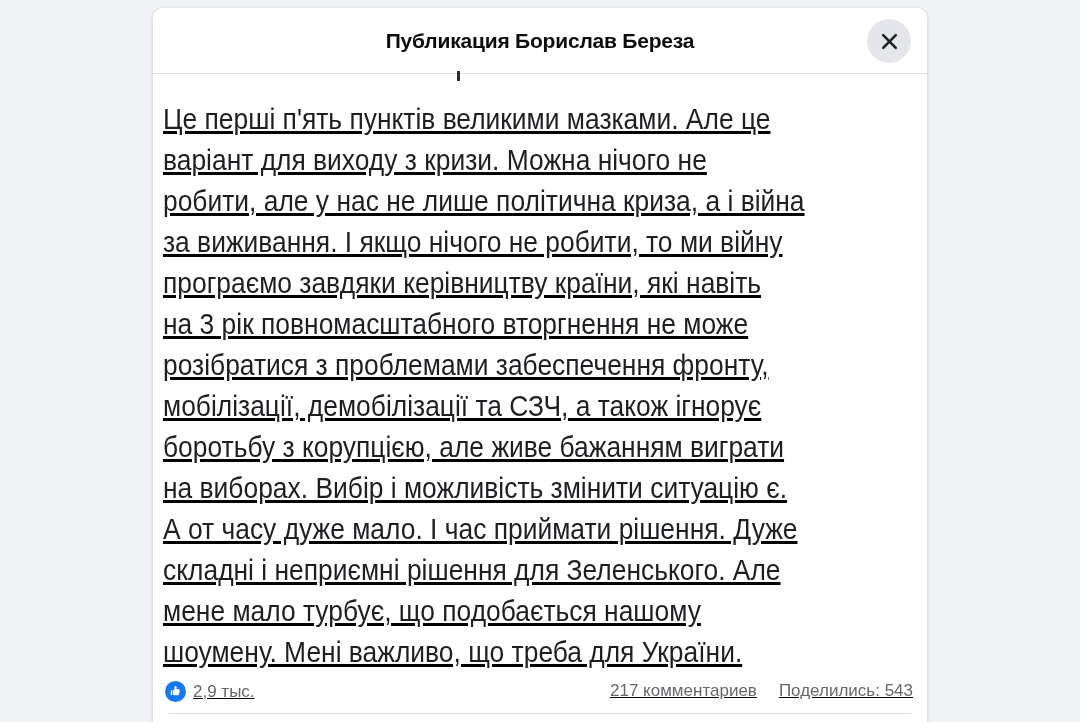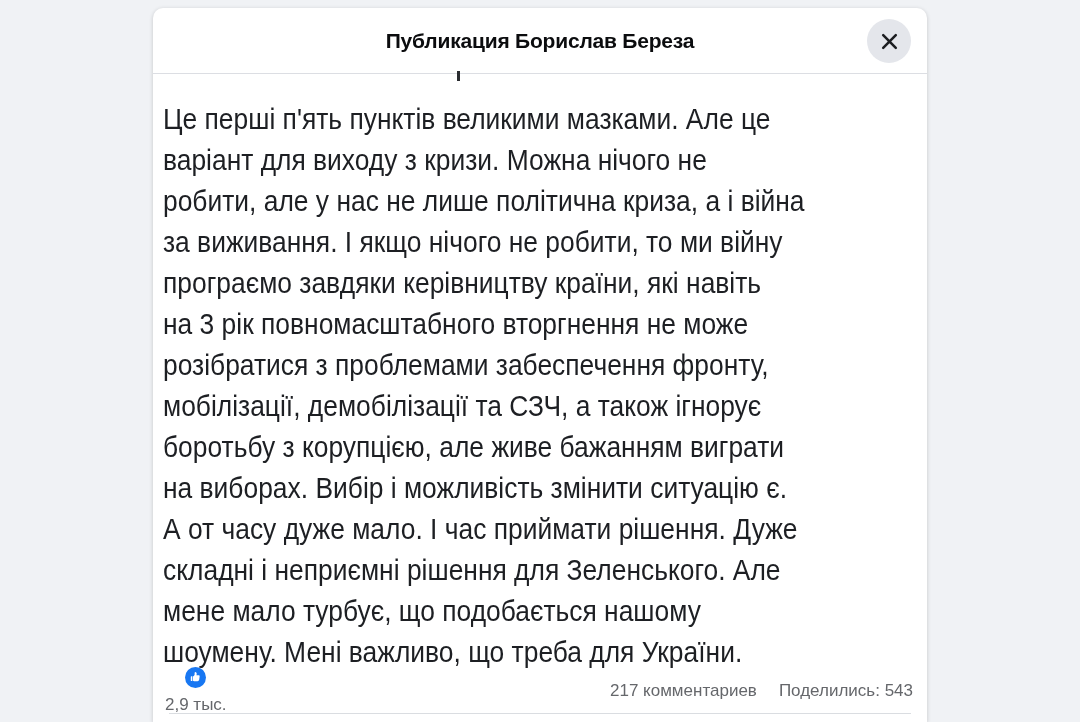--- a/index.html
+++ b/index.html
@@ -51,20 +51,21 @@
   .clipped-fragment{
     position:absolute;
     left:304px;top:63px;
     width:3px;height:10px;
     background:#2a2c30;
     z-index:2;
   }
   .modal-content{
     padding:0 10px;
     position:relative;
+    text-decoration:underline;
   }
   .post-text{
     padding-top:24px;
     font-size:30px;
     line-height:41px;
     font-weight:400;
     color:var(--body-text);
     white-space:pre;
     transform:scaleX(0.88);
     transform-origin:0 0;
@@ -73,24 +74,23 @@
   .stats-row{
     display:flex;
     align-items:center;
     justify-content:space-between;
     margin-top:6px;
     height:26px;
     font-size:17px;
     color:var(--muted-text);
   }
   .reactions{
-    display:flex;align-items:center;gap:7px;
+    display:flex;align-items:flex-end;gap:7px;
     cursor:pointer;
     padding-left:2px;
-    flex-direction:column;
   }
   .like-badge{
     width:21px;height:21px;
     border-radius:50%;
     background:var(--accent-blue);
     display:flex;align-items:center;justify-content:center;
     flex:0 0 auto;
   }
   .right-stats{
     display:flex;gap:22px;

